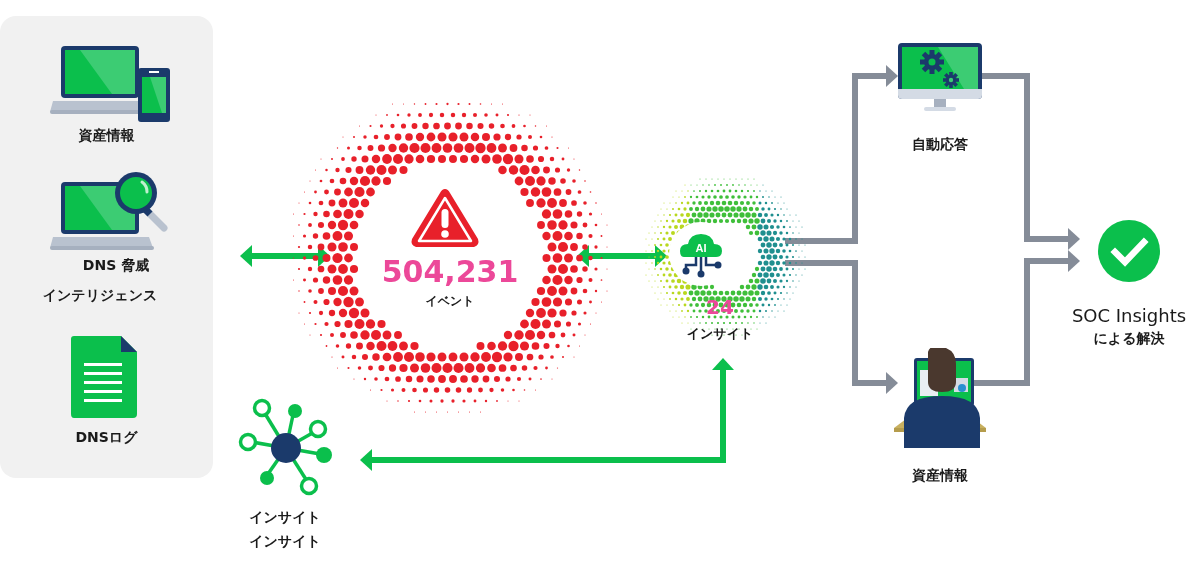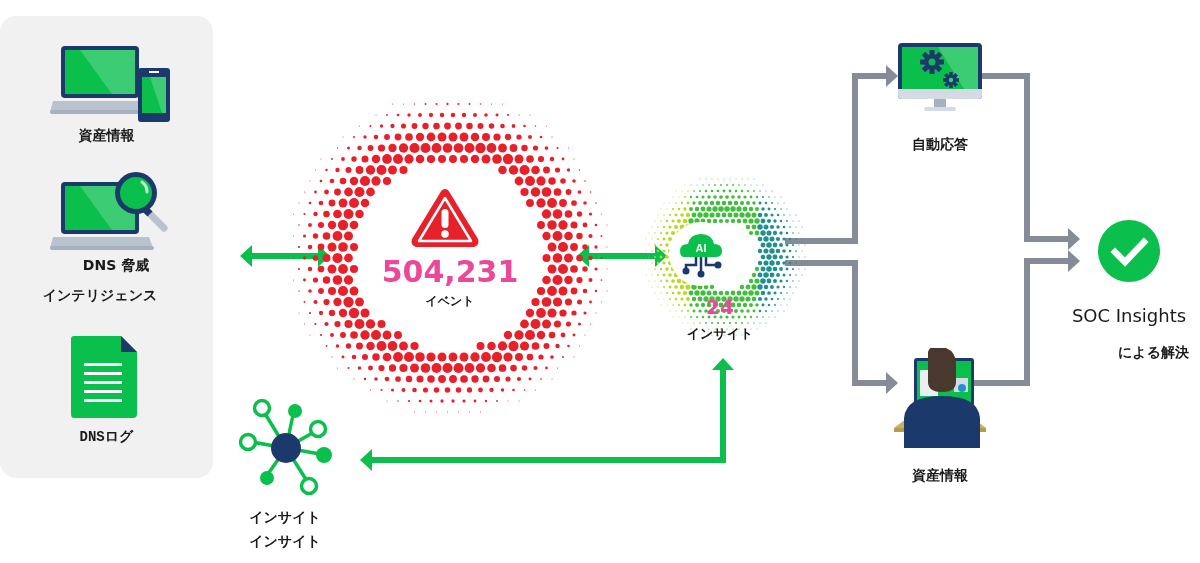--- a/index.html
+++ b/index.html
@@ -54,21 +54,21 @@
   <svg width="66" height="82" viewBox="0 0 66 82">
     <path d="M3,0 L50,0 L66,16 L66,78 Q66,82 62,82 L3,82 Q0,82 0,78 L0,3 Q0,0 3,0 Z" fill="#0bbf4c"></path>
     <path d="M50,0 L66,16 L50,16 Z" fill="#1b3a6b"></path>
     <rect x="13" y="27" width="38" height="3" fill="#ffffff"></rect>
     <rect x="13" y="36" width="38" height="3" fill="#ffffff"></rect>
     <rect x="13" y="45" width="38" height="3" fill="#ffffff"></rect>
     <rect x="13" y="54" width="38" height="3" fill="#ffffff"></rect>
     <rect x="13" y="63" width="38" height="3" fill="#ffffff"></rect>
   </svg>
 </div>
-<div class="label" style="left:0;width:213px;top:426px;font-family:Liberation Mono, monospace;">DNSログ</div>
+<div class="label" style="left:0;width:213px;top:426px;">DNSログ</div>
 
 <svg class="abs" style="left:0;top:0;" width="1200" height="563">
 
   <g fill="#0bbf4c">
     <rect x="250" y="253" width="70" height="6"></rect>
     <polygon points="240,256 252,245 252,267"></polygon>
     <polygon points="330,256 318,245 318,267"></polygon>
   </g>
 
   <g fill="#0bbf4c">
@@ -1110,21 +1110,21 @@
 </div>
 <div class="label" style="left:880px;width:120px;top:464px;">資産情報</div>
 
 <div class="abs" style="left:1098px;top:220px;">
   <svg width="62" height="62" viewBox="0 0 62 62">
     <circle cx="31" cy="31" r="31" fill="#0bbf4c"></circle>
     <path d="M17,32 L27,42 L46,22" stroke="#ffffff" stroke-width="6.5" fill="none" stroke-linecap="square"></path>
   </svg>
 </div>
 <div class="label" style="left:1069px;width:120px;top:305px;font-weight:normal;font-size:18px;">SOC Insights</div>
-<div class="label" style="left:1069px;width:120px;top:341px;text-align:right;">による解決</div>
+<div class="label" style="left:1069px;width:120px;top:327px;">による解決</div>
 
 <div class="abs" style="left:236px;top:398px;">
   <svg width="100" height="98" viewBox="0 0 100 98">
     <g stroke="#0bbf4c" stroke-width="3.5" fill="none">
       <line x1="50" y1="50" x2="28" y2="14"></line>
       <line x1="50" y1="50" x2="57" y2="17"></line>
       <line x1="50" y1="50" x2="80" y2="33"></line>
       <line x1="50" y1="50" x2="84" y2="56"></line>
       <line x1="50" y1="50" x2="71" y2="83"></line>
       <line x1="50" y1="50" x2="16" y2="44"></line>

